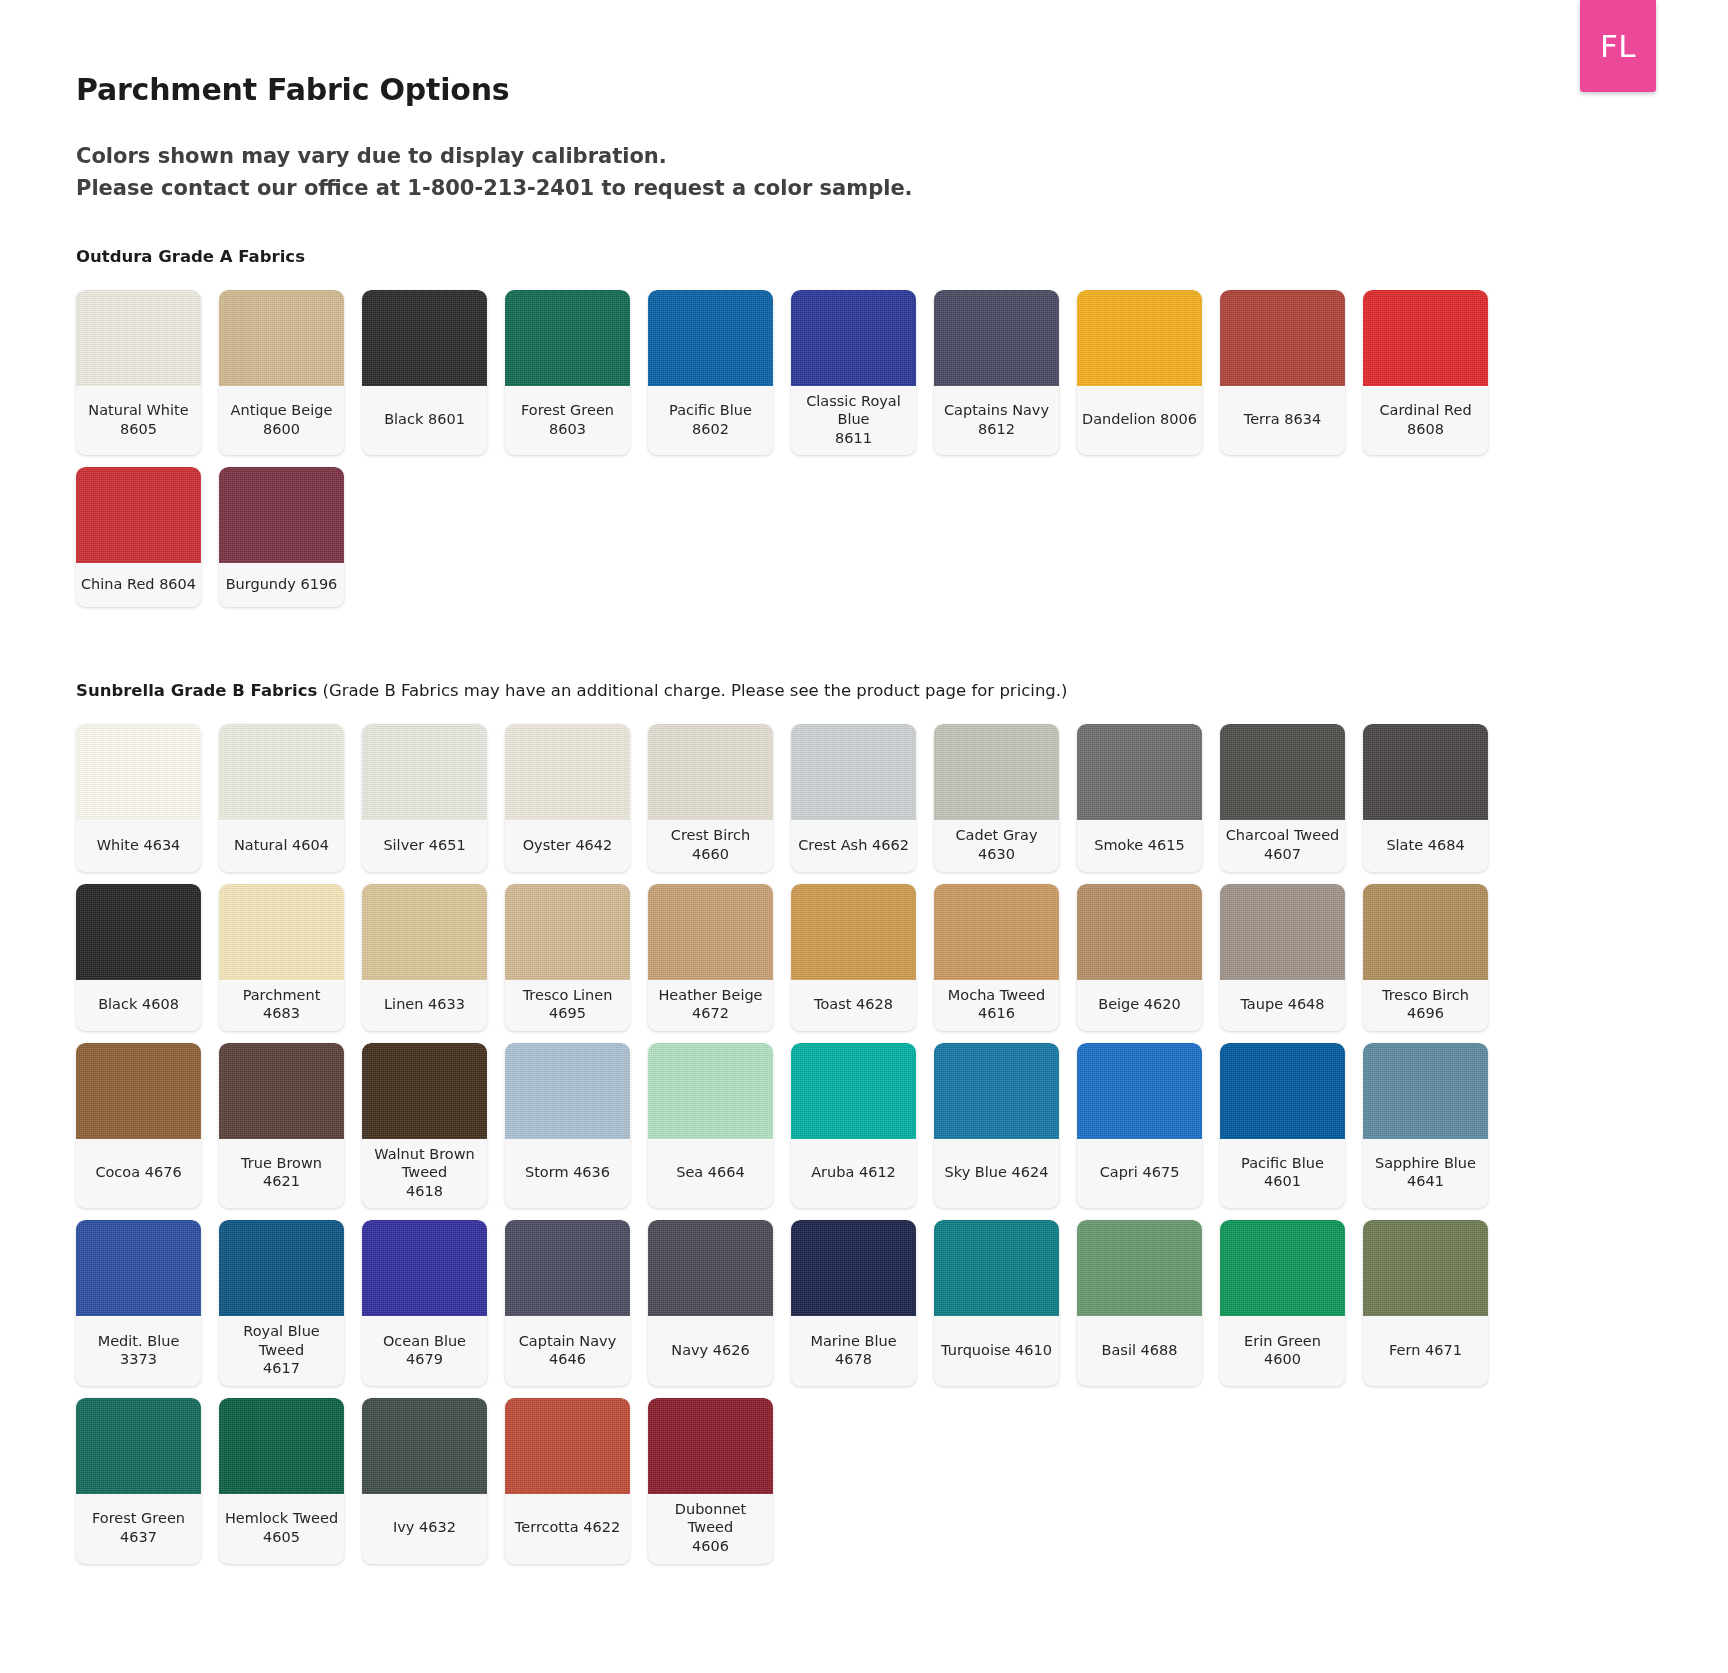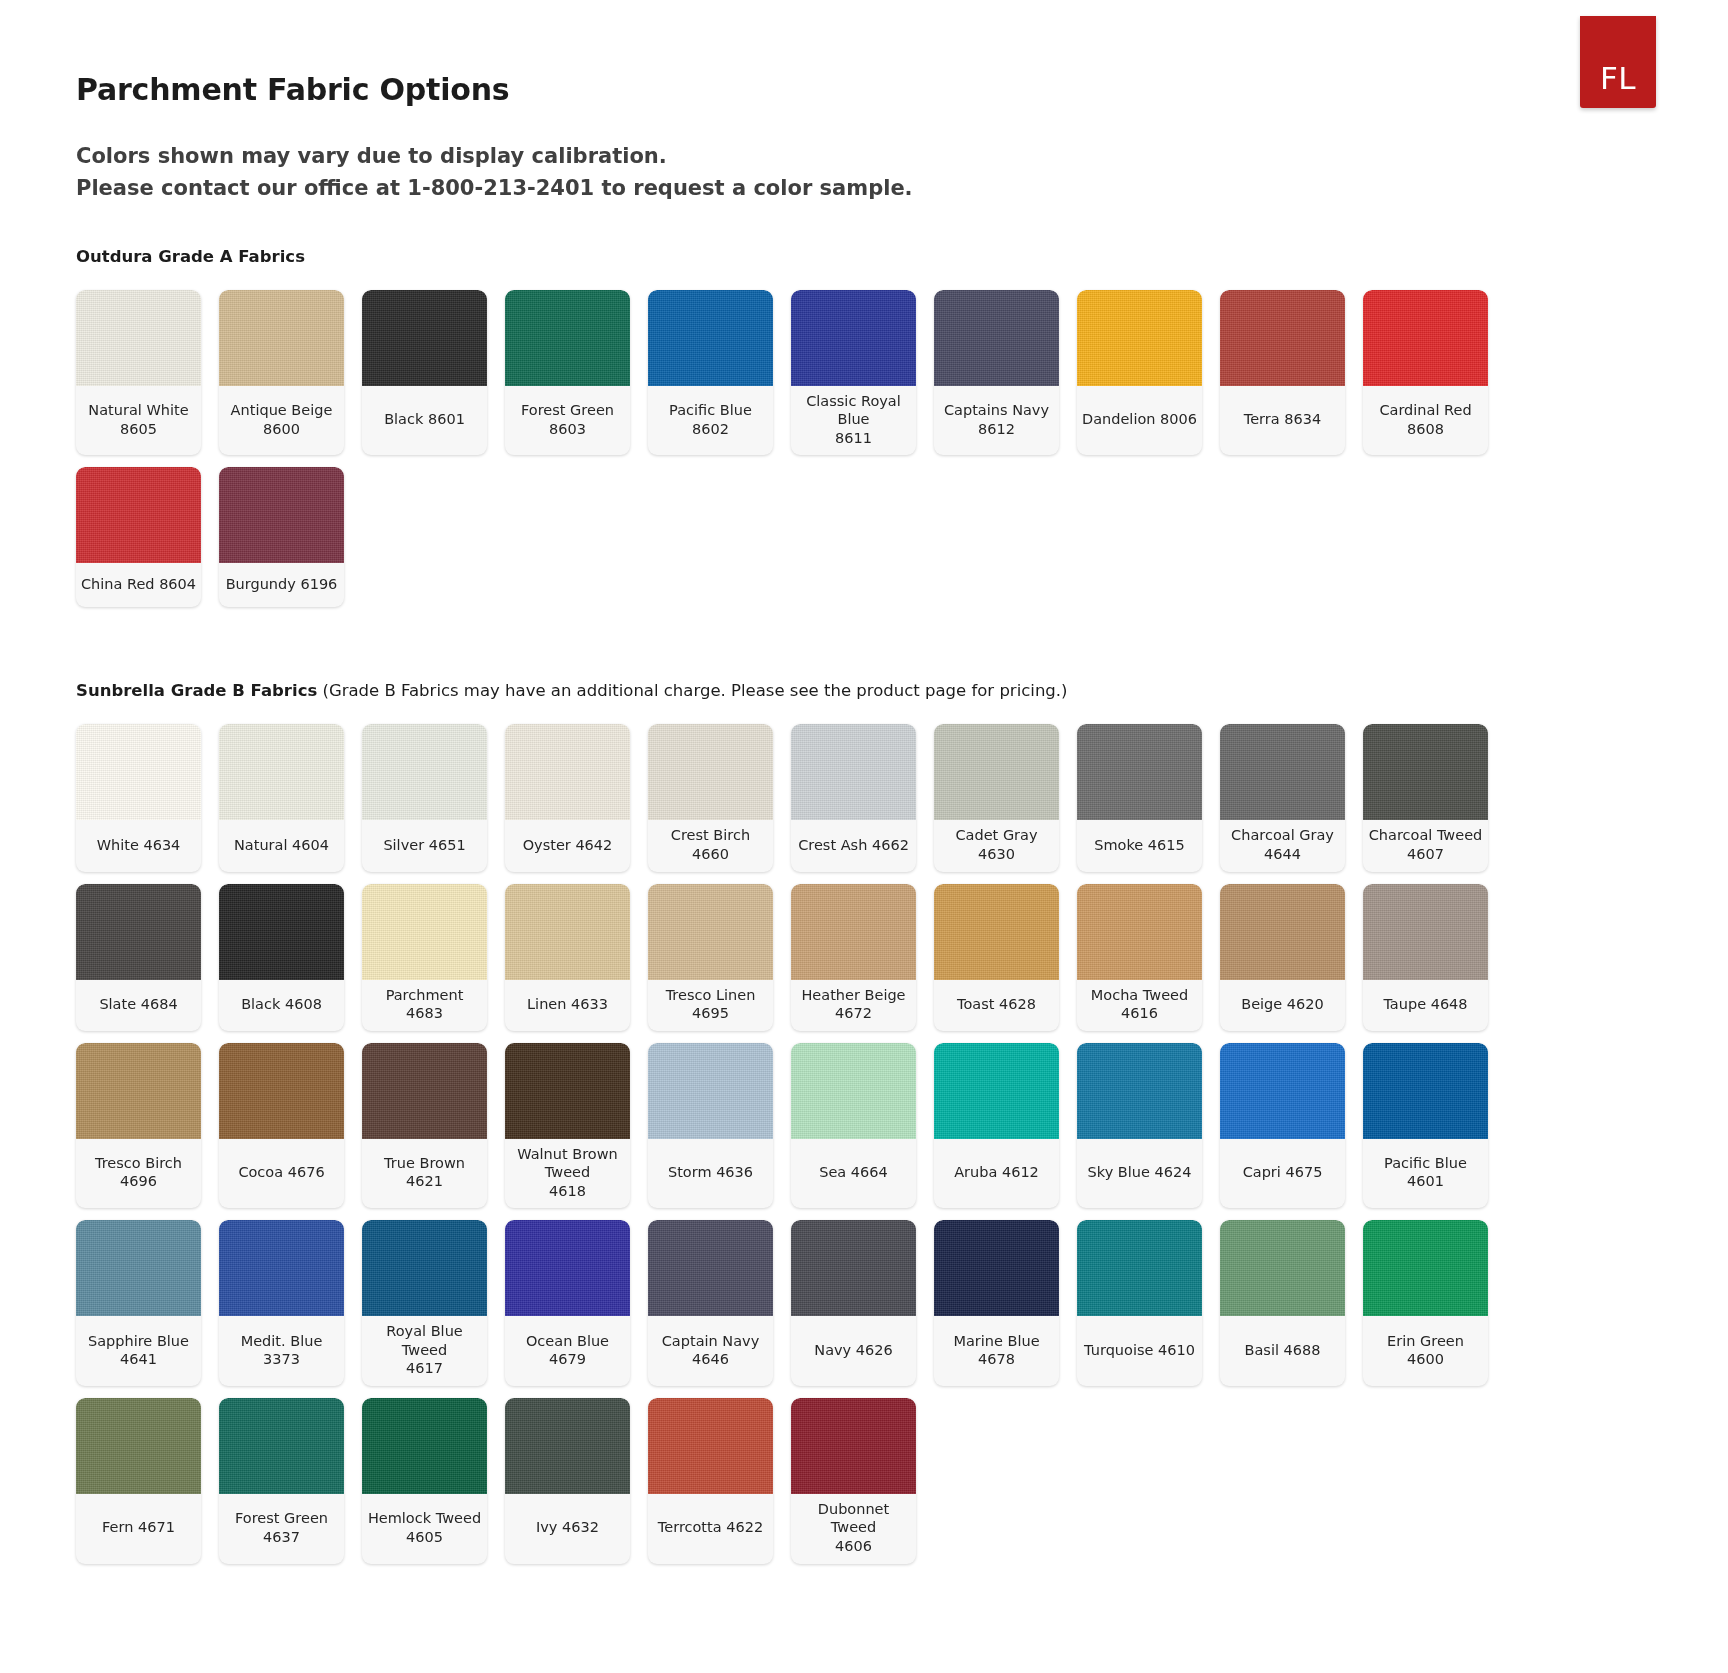--- a/index.html
+++ b/index.html
@@ -18,28 +18,27 @@
     overflow: hidden;
   }
 
   
   .logo {
     position: absolute;
     top: 0;
     right: 72px;
     width: 76px;
     height: 92px;
-    background: #b91c1c;
+    background: #ec4899;
     border-radius: 0 0 3px 3px;
     box-shadow: 0 2px 4px rgba(0,0,0,.22);
     display: flex;
     align-items: flex-end;
     justify-content: center;
-    padding-bottom: 14px;
-    margin-top: 16px;
+    padding-bottom: 30px;
   }
   .logo-text {
     color: #ffffff;
     font-size: 31px;
     font-weight: 400;
     letter-spacing: .5px;
     line-height: 1;
   }
 
   
@@ -316,29 +315,20 @@
         </div>
         <div class="swatch">
           <div class="swatch-color" style="background: rgb(110, 110, 110);"></div>
           <div class="swatch-label">
             <div>
               <span>Smoke 4615</span>
             </div>
           </div>
         </div>
         <div class="swatch">
-          <div class="swatch-color" style="background: rgb(106, 106, 106);"></div>
-          <div class="swatch-label">
-            <div>
-              <span>Charcoal Gray</span>
-              <span>4644</span>
-            </div>
-          </div>
-        </div>
-        <div class="swatch">
           <div class="swatch-color" style="background: rgb(78, 80, 75);"></div>
           <div class="swatch-label">
             <div>
               <span>Charcoal Tweed</span>
               <span>4607</span>
             </div>
           </div>
         </div>
         <div class="swatch">
           <div class="swatch-color" style="background: rgb(73, 70, 68);"></div>

